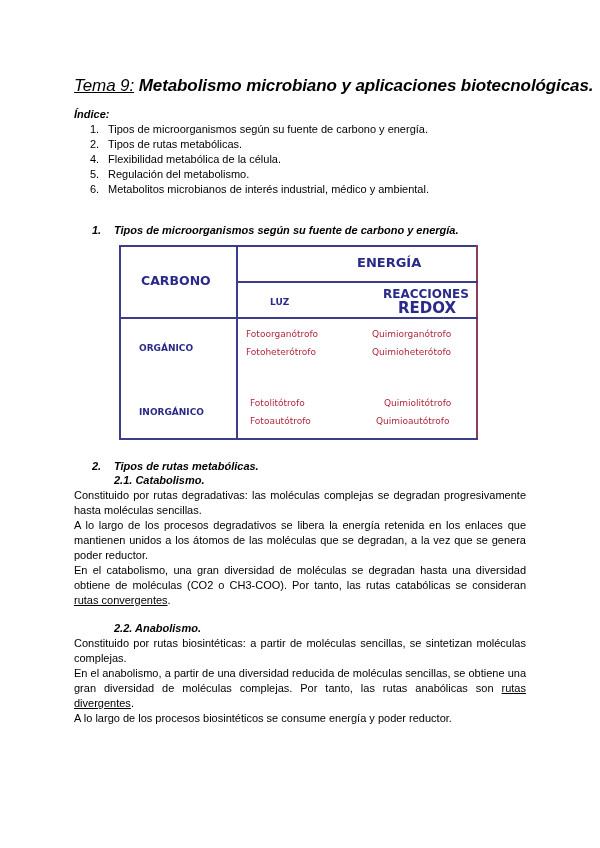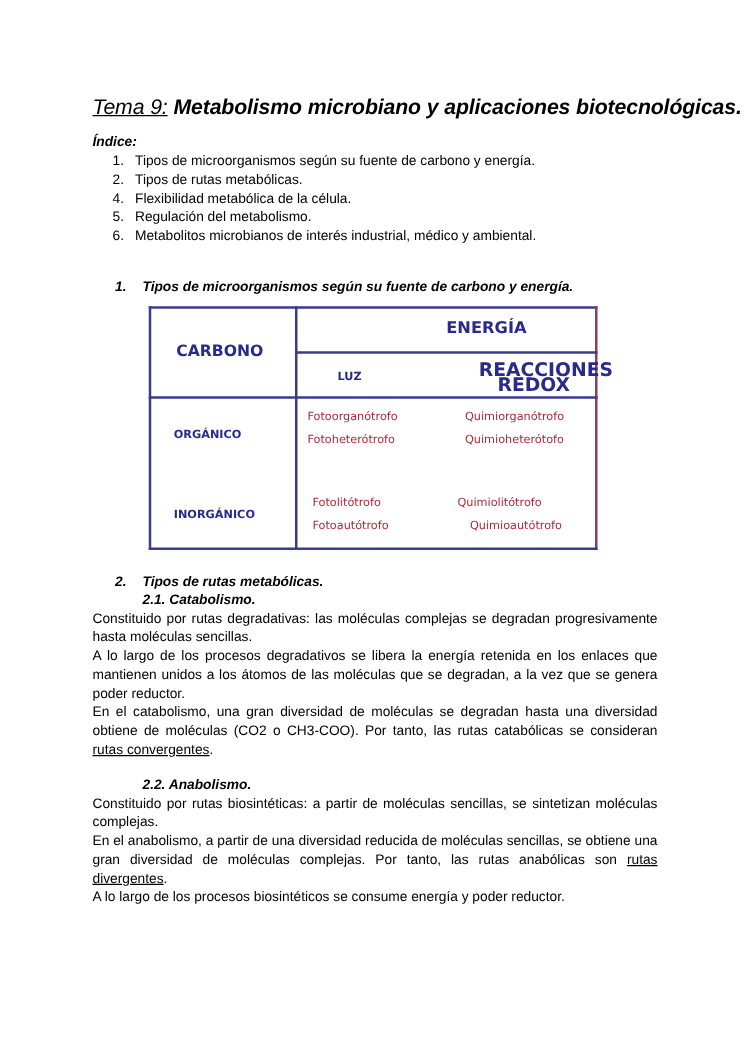--- a/index.html
+++ b/index.html
@@ -47,33 +47,33 @@
   <div class="line" style="left:0; top:0; width:2px; height:195px;"></div>
   <div class="rline" style="left:357px; top:0; width:1.5px; height:195px;"></div>
   <div class="line" style="left:0; top:193px; width:359px; height:2px;"></div>
   <div class="line" style="left:117px; top:0; width:2px; height:195px;"></div>
   <div class="line" style="left:117px; top:36px; width:242px; height:1.5px;"></div>
   <div class="line" style="left:0; top:72px; width:359px; height:2px;"></div>
 
   <div class="ct" style="left:22px; top:28px; font-size:12.5px;">CARBONO</div>
   <div class="ct" style="left:194px; top:10px; font-size:13px;margin-left:44px;">ENERGÍA</div>
   <div class="ct" style="left:151px; top:52px; font-size:9px;">LUZ</div>
-  <div class="ct" style="left:264px; top:42px; font-size:15px;">REACCIONES</div>
+  <div class="ct" style="left:264px; top:42px; font-size:12px;">REACCIONES</div>
   <div class="ct" style="left:279px; top:54px; font-size:15px;">REDOX</div>
 
   <div class="ct" style="left:20px; top:98px; font-size:9px;">ORGÁNICO</div>
   <div class="cr" style="left:127px; top:84px;">Fotoorganótrofo</div>
   <div class="cr" style="left:127px; top:102px;">Fotoheterótrofo</div>
   <div class="cr" style="left:253px; top:84px;">Quimiorganótrofo</div>
   <div class="cr" style="left:253px; top:102px;">Quimioheterótofo</div>
 
   <div class="ct" style="left:20px; top:162px; font-size:9px;">INORGÁNICO</div>
   <div class="cr" style="left:131px; top:153px;">Fotolitótrofo</div>
   <div class="cr" style="left:131px; top:171px;">Fotoautótrofo</div>
-  <div class="cr" style="left:247px; top:153px;text-align:center;">Quimiolitótrofo</div>
+  <div class="cr" style="left:265px; top:153px;text-align:center;">Quimiolitótrofo</div>
   <div class="cr" style="left:257px; top:171px;">Quimioautótrofo</div>
 </div>
 
 <div class="abs h1" style="left:92px; top:460px;"><span class="n">2.</span><span>Tipos de rutas metabólicas.</span></div>
 <div class="abs h1" style="left:114px; top:474px;">2.1. Catabolismo.</div>
 
 <div class="abs para" style="top:488px;">
   <p>Constituido por rutas degradativas: las moléculas complejas se degradan progresivamente hasta moléculas sencillas.</p>
   <p>A lo largo de los procesos degradativos se libera la energía retenida en los enlaces que mantienen unidos a los átomos de las moléculas que se degradan, a la vez que se genera poder reductor.</p>
   <p><span>En el catabolismo, una gran diversidad de moléculas se degradan hasta una diversidad obtiene de moléculas (CO2 o CH3-COO). Por tanto, las rutas catabólicas se consideran </span><span class="u">rutas convergentes</span><span>.</span></p>

